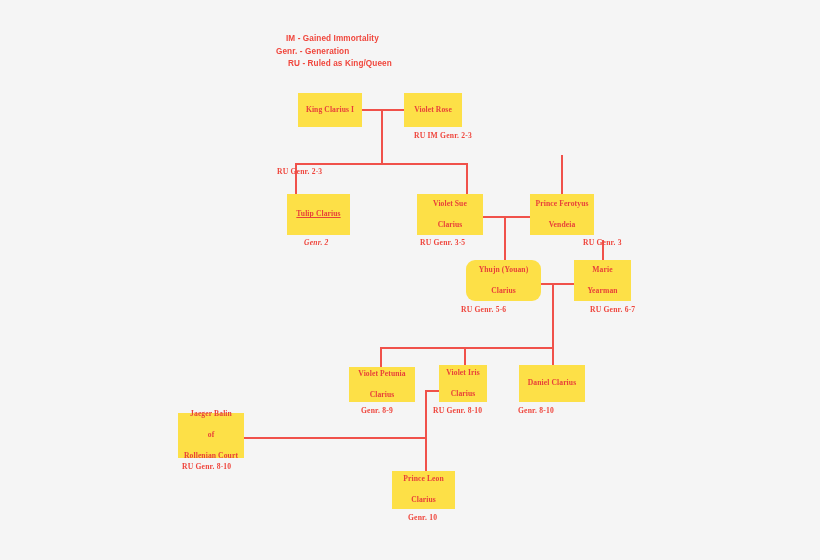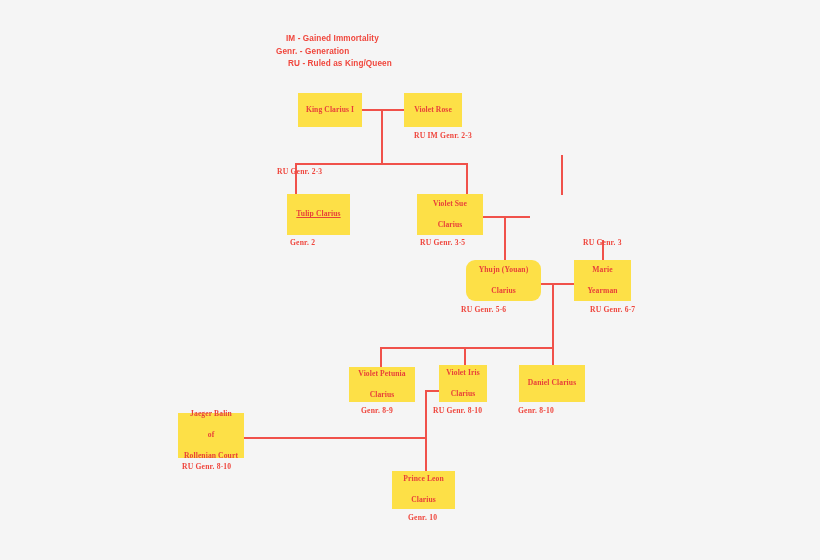--- a/index.html
+++ b/index.html
@@ -127,30 +127,36 @@
   <div class="cap" style="left:277px; top:131px;margin-top:36px;">RU Genr. 2-3</div>
 
   <div class="node" style="left:404px; top:93px; width:58px; height:34px;">
     <span>Violet Rose</span>
   </div>
   <div class="cap" style="left:414px; top:131px;">RU IM  Genr. 2-3</div>
 
   <div class="node" style="left:287px; top:194px; width:63px; height:41px;text-decoration:underline;">
     <span>Tulip Clarius</span>
   </div>
-  <div class="cap" style="left:290px; top:238px;">Genr. 2</div>
+  <div class="cap" style="left:304px; top:238px;font-style:italic;">Genr. 2</div>
 
   <div class="node" style="left:417px; top:194px; width:66px; height:41px;">
     <span>
       <span>Violet Sue</span><br>
       <span>Clarius</span>
     </span>
   </div>
   <div class="cap" style="left:404px; top:238px;margin-left:16px;">RU  Genr. 3-5</div>
 
+  <div class="node" style="left:530px; top:194px; width:64px; height:41px;">
+    <span>
+      <span>Prince Ferotyus</span><br>
+      <span>Vendeia</span>
+    </span>
+  </div>
   <div class="cap" style="left:535px; top:238px;padding-left:48px;">RU   Genr. 3</div>
 
   <div class="node" style="left:466px; top:260px; width:75px; height:41px;border-radius:9px;">
     <span>
       <span>Yhujn (Youan)</span><br>
       <span>Clarius</span>
     </span>
   </div>
   <div class="cap" style="left:461px; top:305px;">RU Genr. 5-6</div>
 

